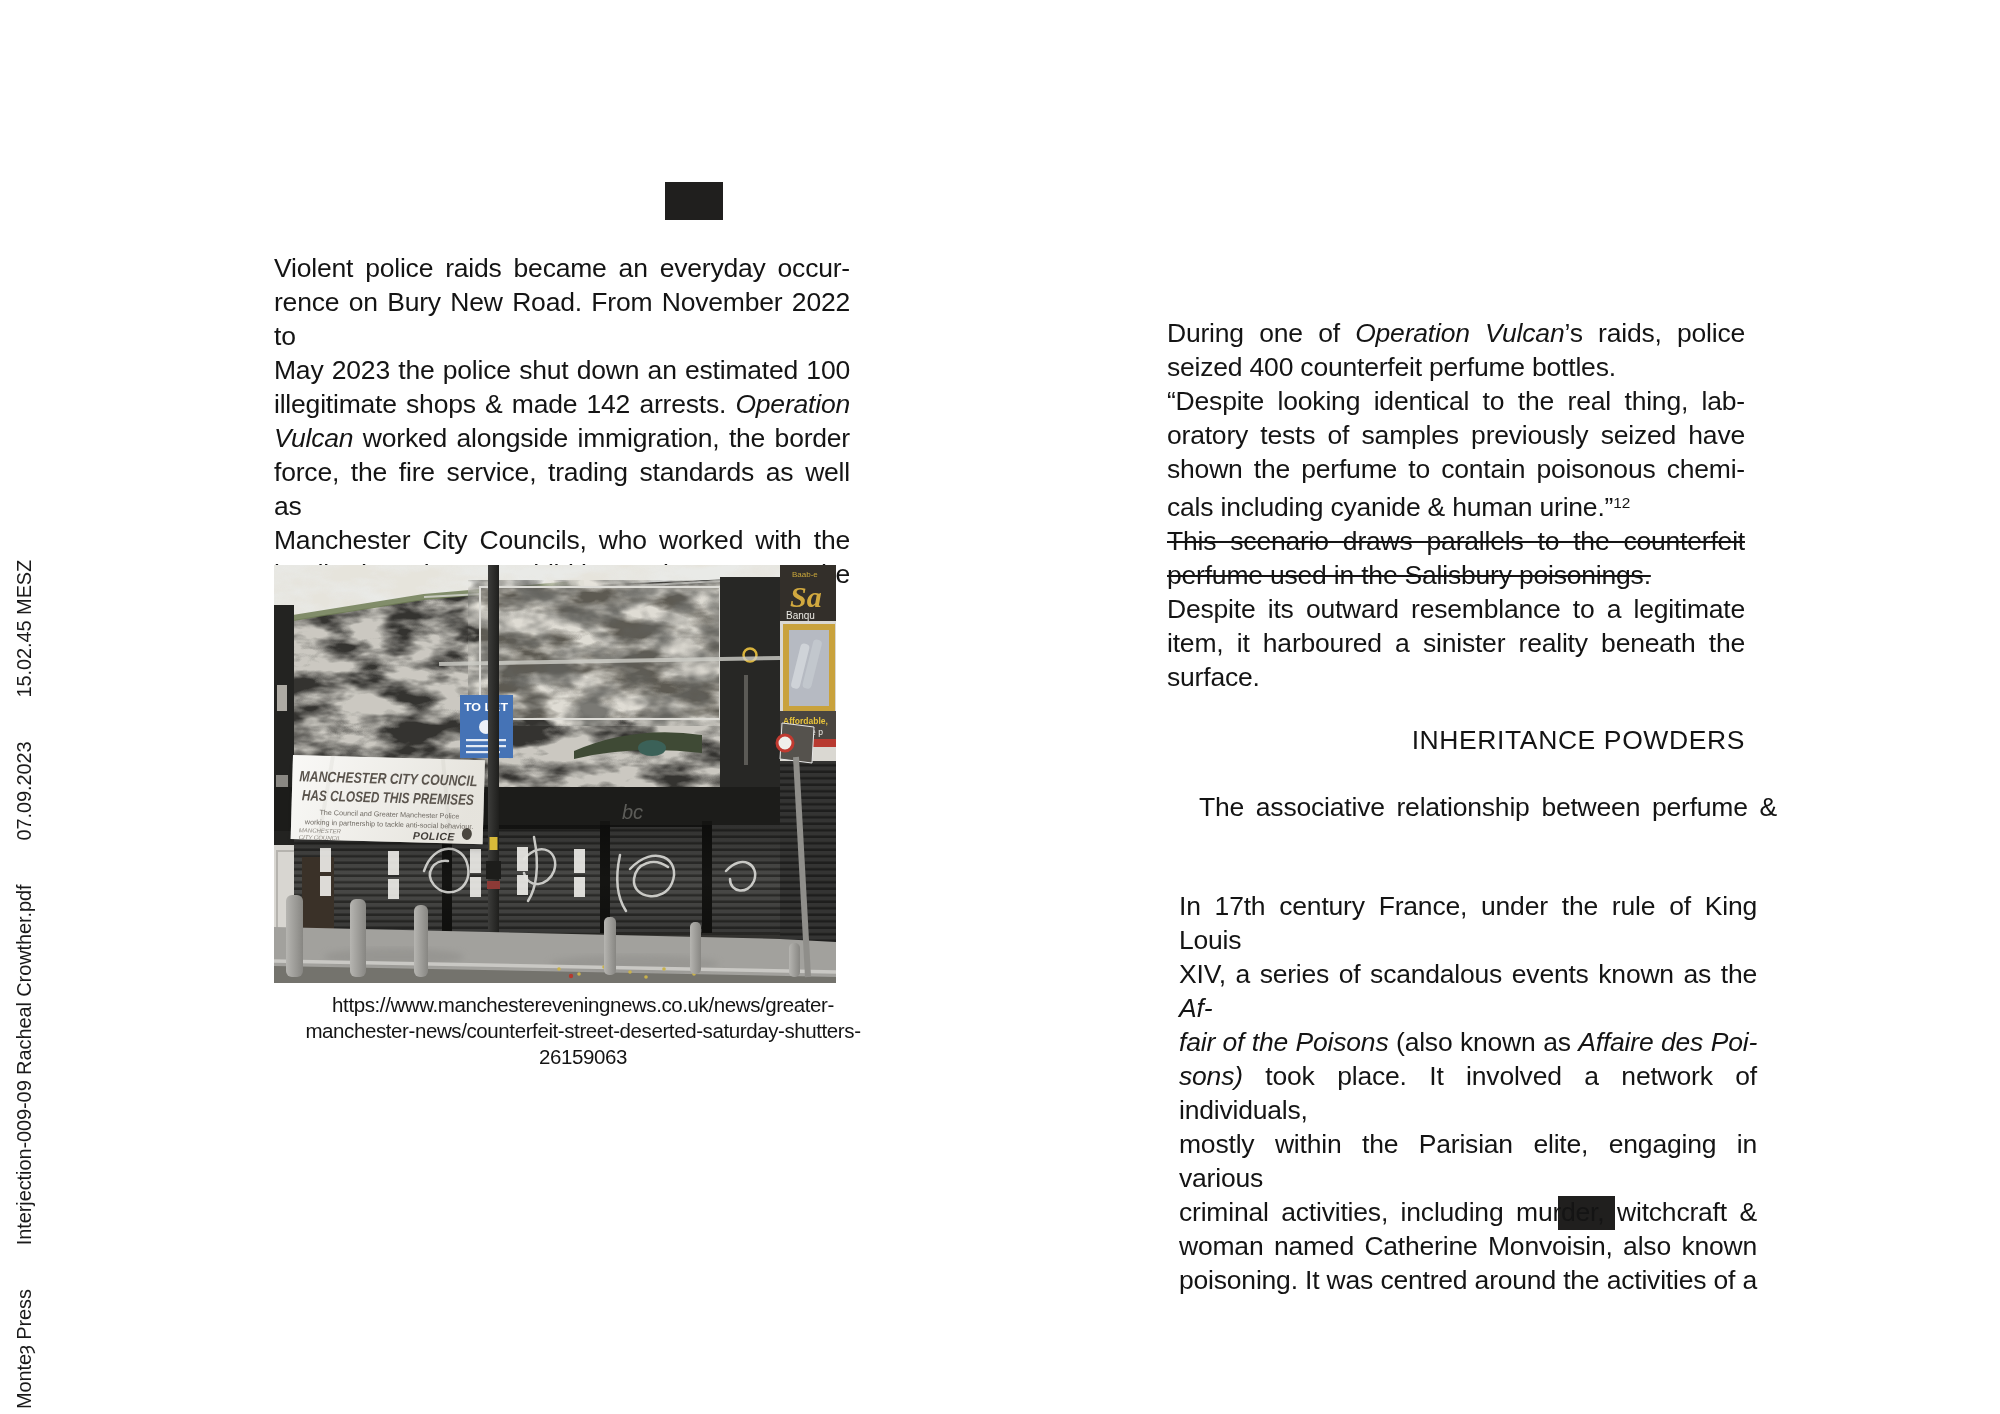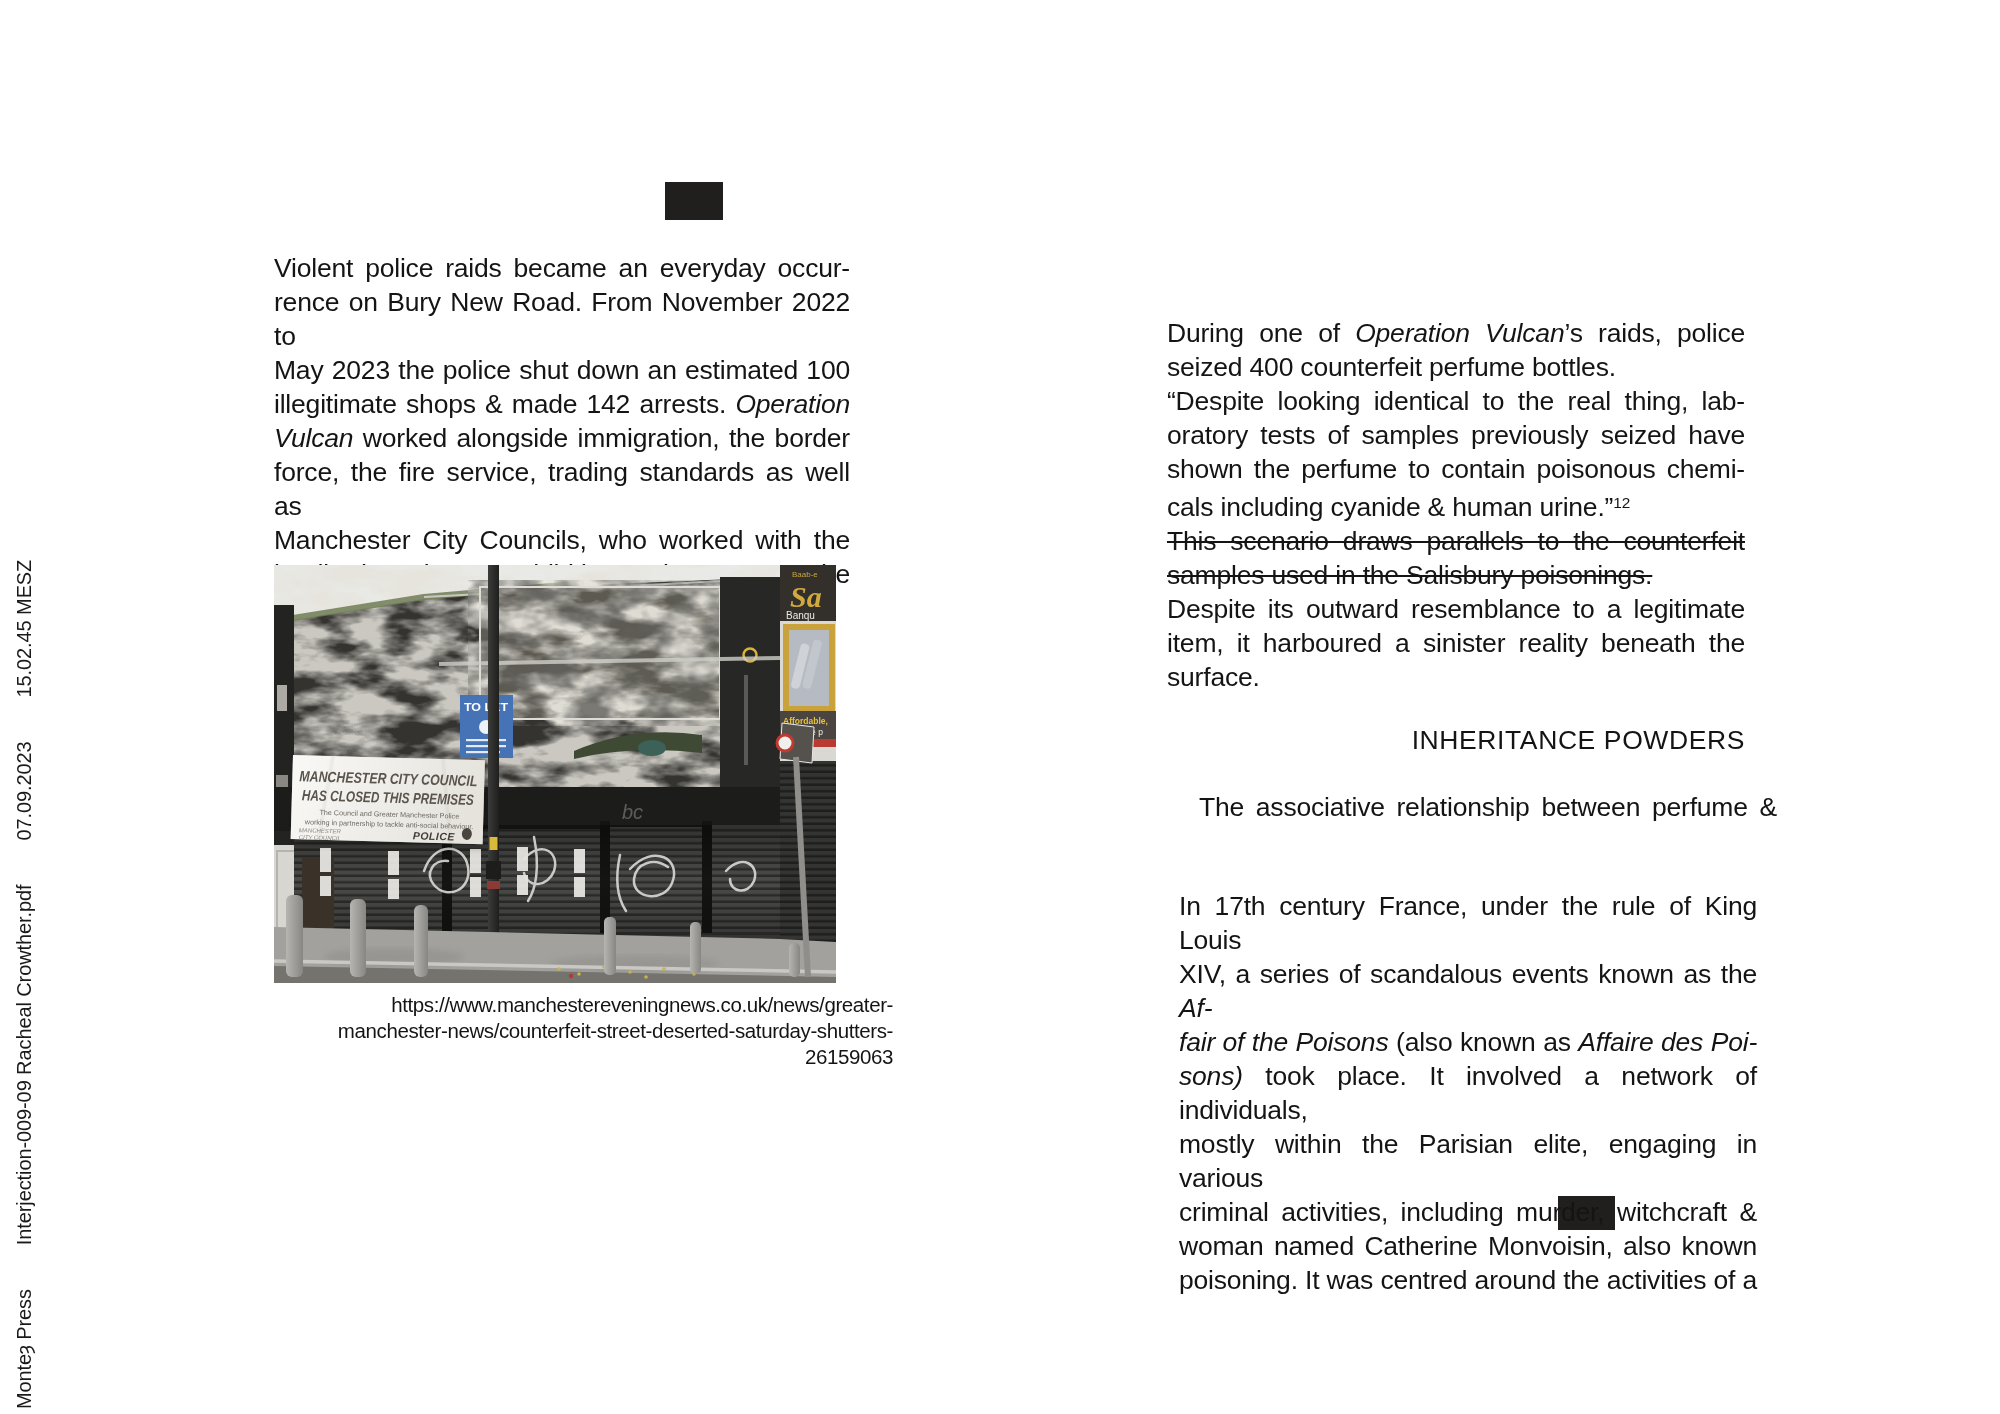--- a/index.html
+++ b/index.html
@@ -17,21 +17,21 @@
 
   .col-left{left:274px;top:251px;width:576px;}
   .col-ra{left:1167px;top:316px;width:578px;}
   .col-rb{left:1199px;top:790px;width:578px;}
   .col-rc{left:1167px;top:889px;width:578px;margin-left:12px;}
 
   .rheading{position:absolute;left:1167px;top:723px;width:578px;text-align:right;
             font-size:26.5px;line-height:34px;letter-spacing:0.6px;}
 
   .caption{position:absolute;left:273px;top:992px;width:620px;font-size:20.5px;letter-spacing:-0.4px;}
-  .caption .tl{line-height:26px;white-space:nowrap;text-align:right;}
+  .caption .tl{line-height:26px;white-space:nowrap;text-align:center;}
 
   .redaction{position:absolute;}
   .redaction.left{left:665px;top:182px;width:58px;height:38px;}
   .redaction.right{left:1558px;top:1196px;width:57px;height:34px;}
 
   .sidebar{position:absolute;left:13px;top:1409px;transform:rotate(-90deg);transform-origin:0 0;
            white-space:nowrap;font-size:20px;letter-spacing:-0.1px;color:#1a1a1a;}
   .sb{margin-right:44px;}
   .sb:last-child{margin-right:0;}
 
@@ -261,21 +261,21 @@
     </div>
 
   <div class="tcol col-ra">
       <div class="tl just"><span>During one of </span><span class="it">Operation Vulcan</span><span>’s raids, police</span></div>
       <div class="tl"><span>seized 400 counterfeit perfume bottles.</span></div>
       <div class="tl just"><span>“Despite looking identical to the real thing, lab-</span></div>
       <div class="tl just"><span>oratory tests of samples previously seized have</span></div>
       <div class="tl just"><span>shown the perfume to contain poisonous chemi-</span></div>
       <div class="tl"><span>cals </span><span class="un">including</span><span> </span><span class="un">cyanide</span><span> </span><span class="un">&amp;</span><span> </span><span class="un">human</span><span> </span><span class="un">urine.”</span><span class="sup">12</span></div>
       <div class="tl just strike"><span>This scenario draws parallels to the counterfeit</span></div>
-      <div class="tl strike"><span>samples used in the Salisbury poisonings.</span></div>
+      <div class="tl strike"><span>perfume used in the Salisbury poisonings.</span></div>
       <div class="tl just"><span>Despite its outward resemblance to a legitimate</span></div>
       <div class="tl just"><span>item, it harboured a sinister reality beneath the</span></div>
       <div class="tl"><span>surface.</span></div>
     </div>
   <div class="rheading">INHERITANCE POWDERS</div>
   <div class="tcol col-rb">
       <div class="tl just"><span>The associative relationship between perfume &amp;</span></div>
     </div>
   <div class="tcol col-rc">
       <div class="tl just"><span>In 17th century France, under the rule of King Louis</span></div>

